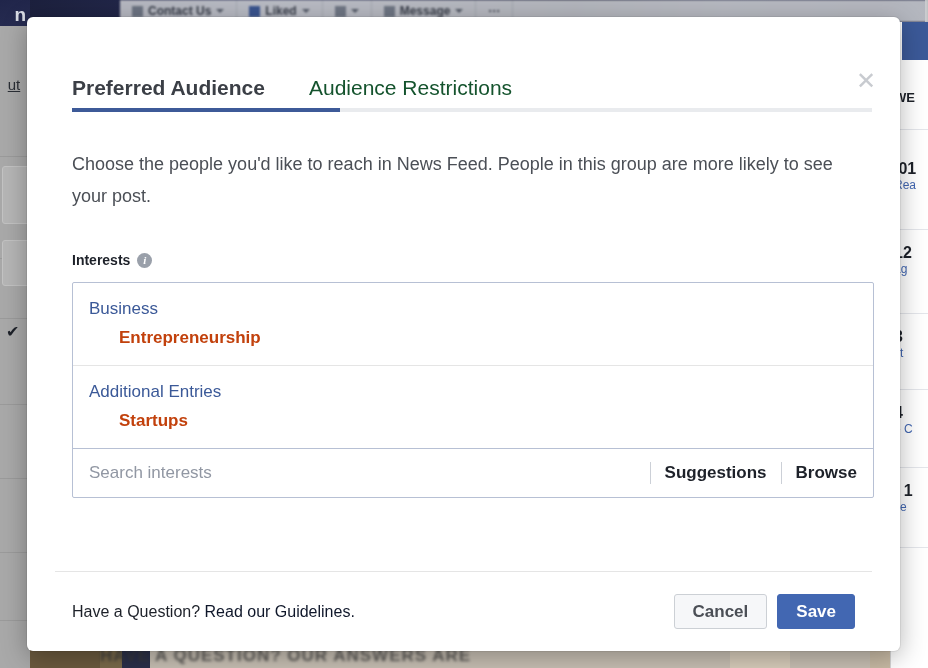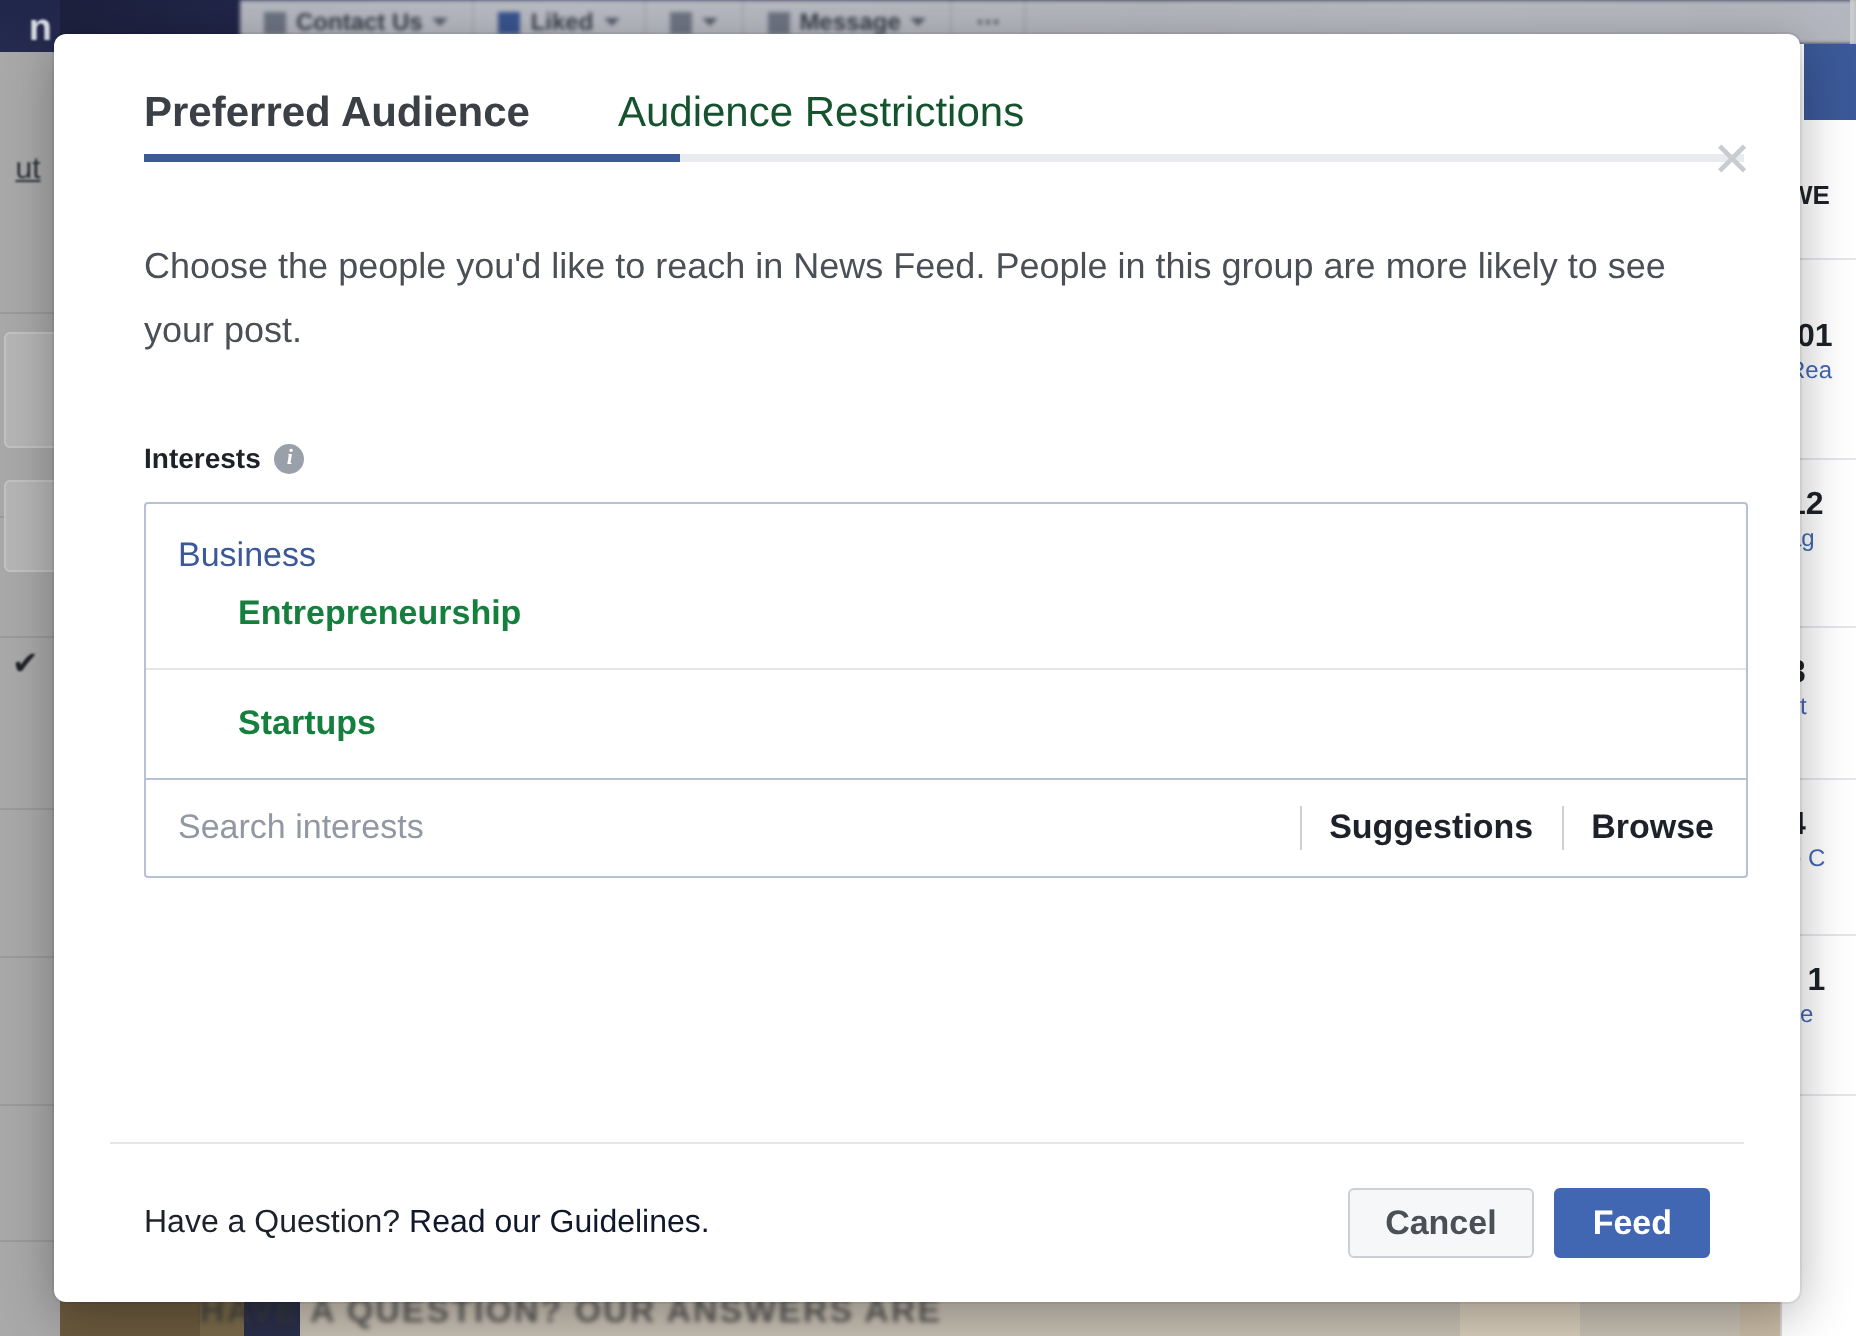--- a/index.html
+++ b/index.html
@@ -197,21 +197,21 @@
     background: #ffffff;
     border-radius: 6px;
     box-shadow: 0 0 0 1px rgba(0,0,0,0.06), 0 6px 26px rgba(0,0,0,0.30);
     display: flex;
     flex-direction: column;
     overflow: hidden;
   }
 
   .modal-header {
     position: relative;
-    height: 64px;
+    height: 95px;
     flex: none;
     padding: 0 36px 0 45px;
     display: flex;
     align-items: flex-end;
   }
   .tabs {
     display: flex;
     align-items: flex-end;
     gap: 0;
   }
@@ -311,21 +311,21 @@
   }
   .group-title {
     font-size: 17px;
     color: #3b5998;
     line-height: 28px;
     cursor: pointer;
   }
   .group-item {
     font-size: 17px;
     font-weight: bold;
-    color: #15803d;
+    color: #c2410c;
     line-height: 30px;
     padding-left: 30px;
     cursor: pointer;
   }
 
   .search-row {
     display: flex;
     align-items: center;
     border-top: 1px solid #b7c0d4;
     height: 49px;
@@ -519,20 +519,21 @@
     </div>
 
     <div class="interests-box">
 
       <div class="interest-group">
         <div class="group-title">Business</div>
         <div class="group-item">Entrepreneurship</div>
       </div>
 
       <div class="interest-group">
+        <div class="group-title">Additional Entries</div>
         <div class="group-item">Startups</div>
       </div>
 
       <div class="search-row">
         <input class="search-input" type="text" placeholder="Search interests" style="">
         <div class="search-actions">
           <span class="vdiv"></span>
           <span class="action-link">Suggestions</span>
           <span class="vdiv"></span>
           <span class="action-link">Browse</span>
@@ -541,16 +542,16 @@
 
     </div>
   </div>
 
   <div class="modal-footer">
     <div class="footer-note">
       <span>Have a Question? </span><a>Read our Guidelines.</a>
     </div>
     <div class="footer-buttons">
       <button class="btn btn-cancel">Cancel</button>
-      <button class="btn btn-save">Feed</button>
+      <button class="btn btn-save">Save</button>
     </div>
   </div>
 </div>
 
 </body></html>

